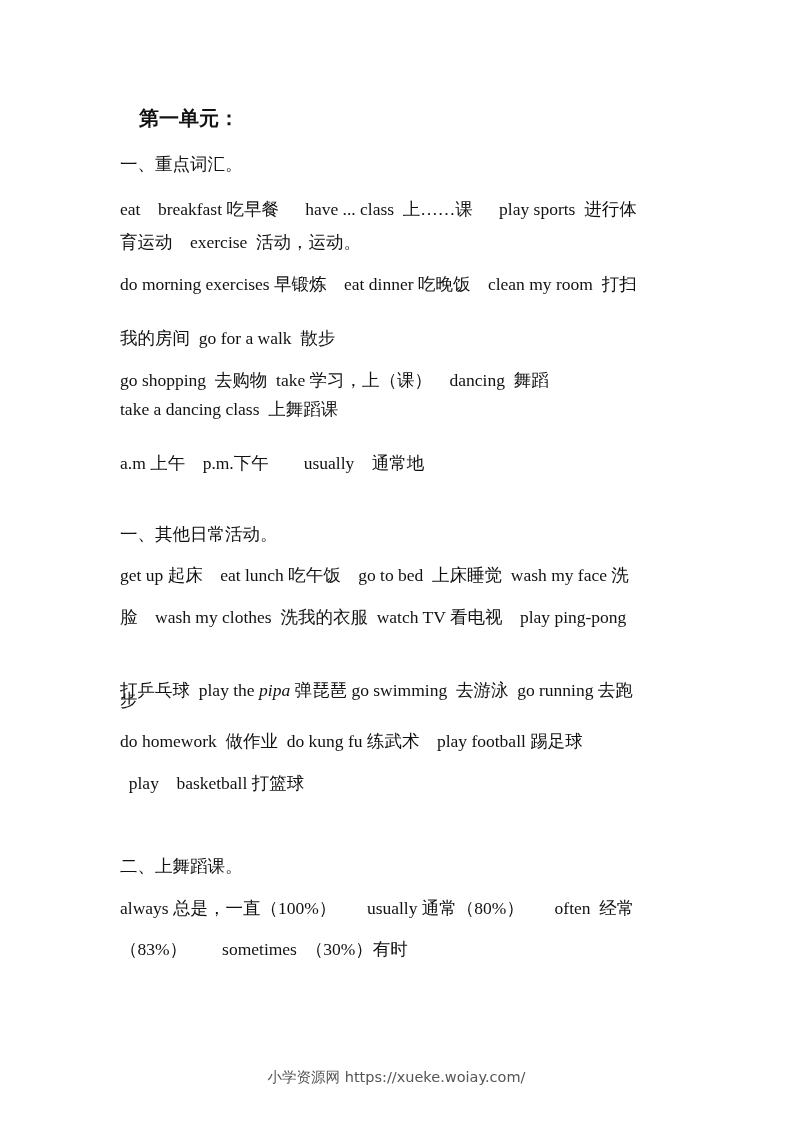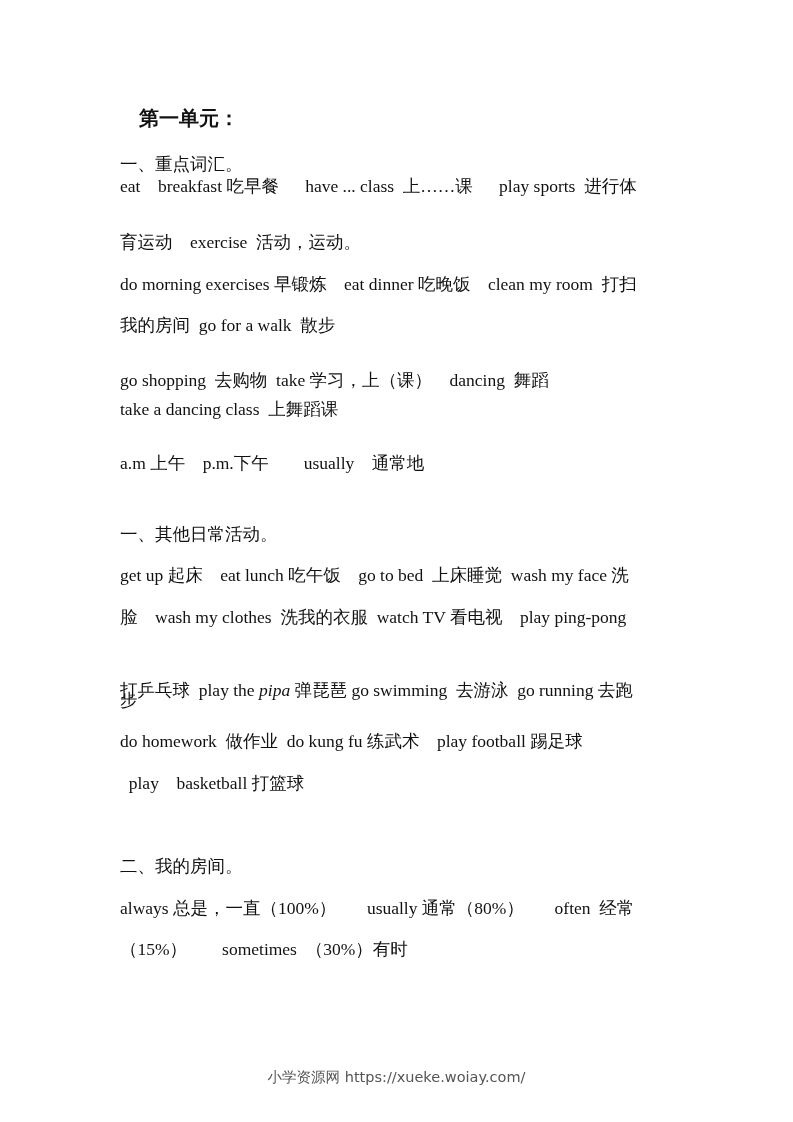--- a/index.html
+++ b/index.html
@@ -11,34 +11,34 @@
             font-family:"DejaVu Sans","Liberation Sans",sans-serif; font-size:14.5px; color:#555; }
   i { font-style:italic; }
 </style>
 </head>
 <body>
 
 <div>
   <div class="line title" style="top:106px;">第一单元：</div>
 
   <div class="line" style="top:152px;">一、重点词汇。</div>
-  <div class="line" style="top:174px;">eat    breakfast 吃早餐      have ... class  上……课      play sports  进行体</div>
+  <div class="line" style="top:197px;">eat    breakfast 吃早餐      have ... class  上……课      play sports  进行体</div>
   <div class="line" style="top:230px;">育运动    exercise  活动，运动。</div>
   <div class="line" style="top:272px;">do morning exercises 早锻炼    eat dinner 吃晚饭    clean my room  打扫</div>
-  <div class="line" style="top:313px;">我的房间  go for a walk  散步</div>
+  <div class="line" style="top:326px;">我的房间  go for a walk  散步</div>
   <div class="line" style="top:355px;margin-top:13px;">go shopping  去购物  take 学习，上（课）    dancing  舞蹈</div>
   <div class="line" style="top:397px;">take a dancing class  上舞蹈课</div>
   <div class="line" style="top:438px;margin-top:13px;">a.m 上午    p.m.下午        usually    通常地</div>
 
   <div class="line" style="top:522px;text-align:right;">一、其他日常活动。</div>
   <div class="line" style="top:563px;">get up 起床    eat lunch 吃午饭    go to bed  上床睡觉  wash my face 洗</div>
   <div class="line" style="top:605px;">脸    wash my clothes  洗我的衣服  watch TV 看电视    play ping-pong</div>
   <div class="line" style="top:678px;"><span>打乒乓球  play the </span><i>pipa</i><span> 弹琵琶 go swimming  去游泳  go running 去跑</span></div>
   <div class="line" style="top:688px;">步</div>
   <div class="line" style="top:729px;">do homework  做作业  do kung fu 练武术    play football 踢足球</div>
   <div class="line" style="top:771px;">  play    basketball 打篮球</div>
 
-  <div class="line" style="top:854px;">二、我的房间。</div>
+  <div class="line" style="top:854px;">二、上舞蹈课。</div>
   <div class="line" style="top:896px;">always 总是，一直（100%）       usually 通常（80%）       often  经常</div>
-  <div class="line" style="top:937px;">（15%）        sometimes  （30%）有时</div>
+  <div class="line" style="top:937px;">（83%）        sometimes  （30%）有时</div>
 
   <div class="footer">小学资源网 https://xueke.woiay.com/</div>
 </div>
 
 </body></html>

